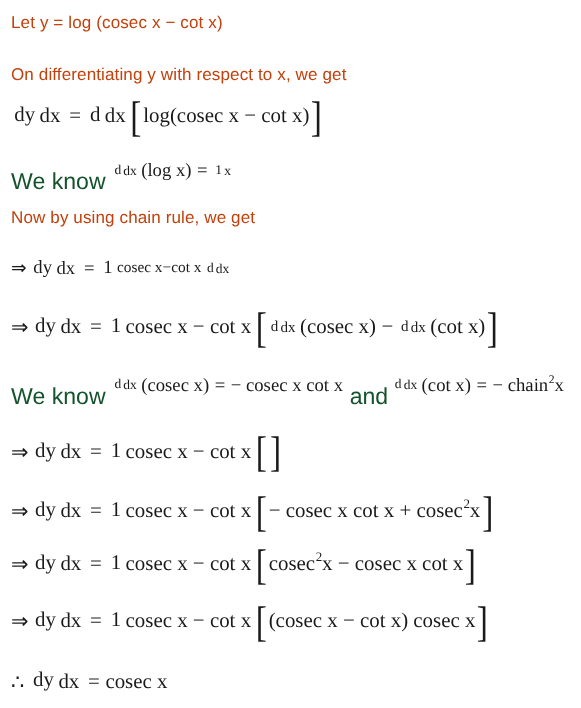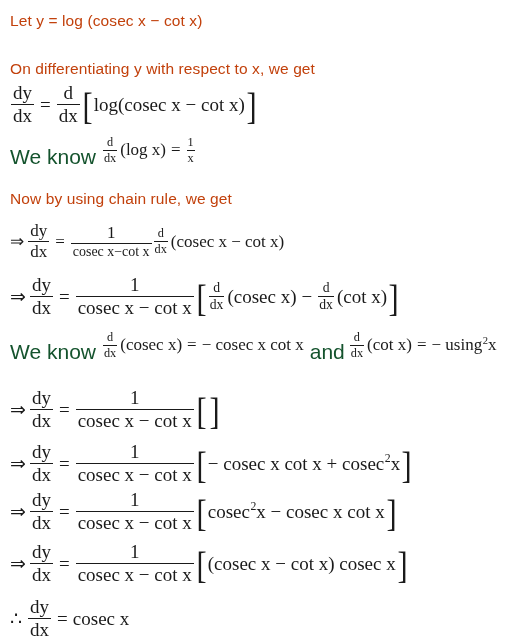--- a/index.html
+++ b/index.html
@@ -50,26 +50,26 @@
   .op {
     display: inline-block;
     padding: 0 5px;
   }
   .sym-arrow { font-size: 1.0em; padding-right: 3px; }
   .sym-therefore { font-size: 1.0em; padding-right: 5px; }
 
   
   .frac {
     display: inline-flex;
-    flex-direction: column;
+    flex-direction: row;
     align-items: center;
     vertical-align: middle;
     text-align: center;
     line-height: 1.06;
-    margin: 0 1px;
+    margin: 12px 1px;
     justify-content: space-between;
   }
   .frac > .num { padding: 0 2px 1px 2px; }
   .frac > .den { padding: 1px 2px 0 2px; }
   .frac > .bar {
     width: 100%;
     height: 1px;
     background: #1a1a1a;
   }
 
@@ -189,21 +189,20 @@
       <span class="num">1</span>
       <span class="bar"></span>
       <span class="den" style="font-size:0.82em">cosec x−cot x</span>
     </span>
     <span class="frac ddx">
       <span class="num">d</span>
       <span class="bar"></span>
       <span class="den">dx</span>
     </span>
     <span class="sp-thin"></span>
-    <span>(cosec x − cot x)</span>
   </div>
 
   <div class="math sz-lg" style="top:275px;">
     <span class="sym-arrow">⇒</span>
     <span class="frac">
       <span class="num">dy</span>
       <span class="bar"></span>
       <span class="den">dx</span>
     </span>
     <span class="op">=</span>
@@ -250,21 +249,21 @@
     <span class="sp-thin"></span>
     <span class="math-inline">
       <span class="frac ddx">
         <span class="num">d</span>
         <span class="bar"></span>
         <span class="den">dx</span>
       </span>
       <span class="sp-thin"></span>
       <span>(cot x)</span>
       <span class="op">=</span>
-      <span><span>− using</span><sup class="exp">2</sup><span>x</span></span>
+      <span><span>− chain</span><sup class="exp">2</sup><span>x</span></span>
     </span>
   </div>
 
   <div class="math sz-lg" style="top:388px;">
     <span class="sym-arrow">⇒</span>
     <span class="frac">
       <span class="num">dy</span>
       <span class="bar"></span>
       <span class="den">dx</span>
     </span>

